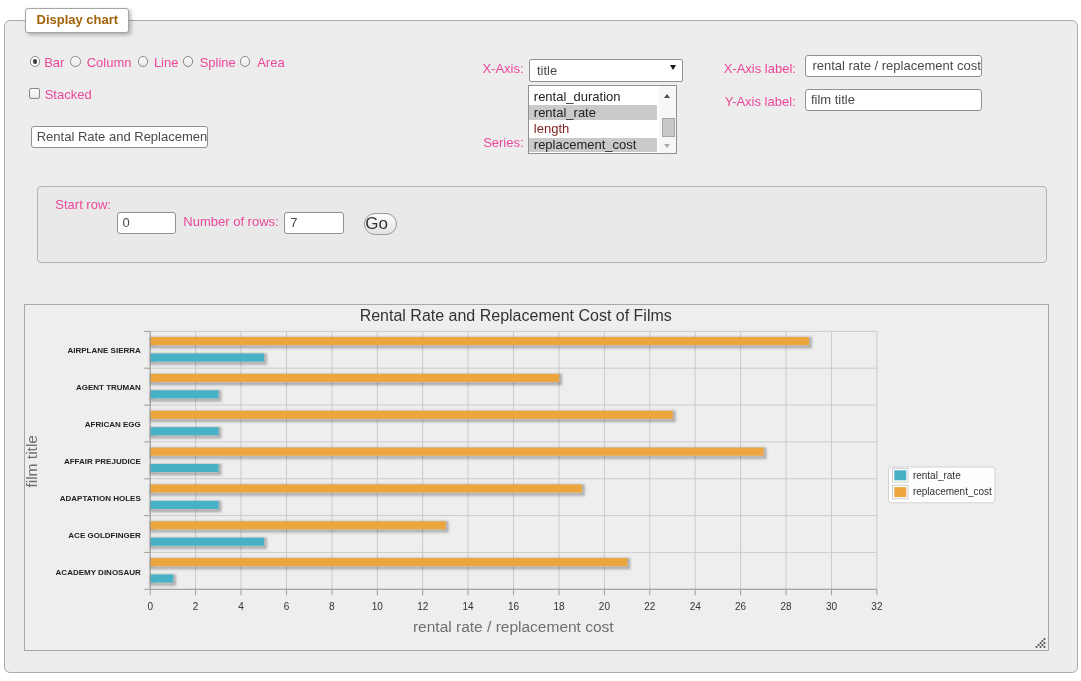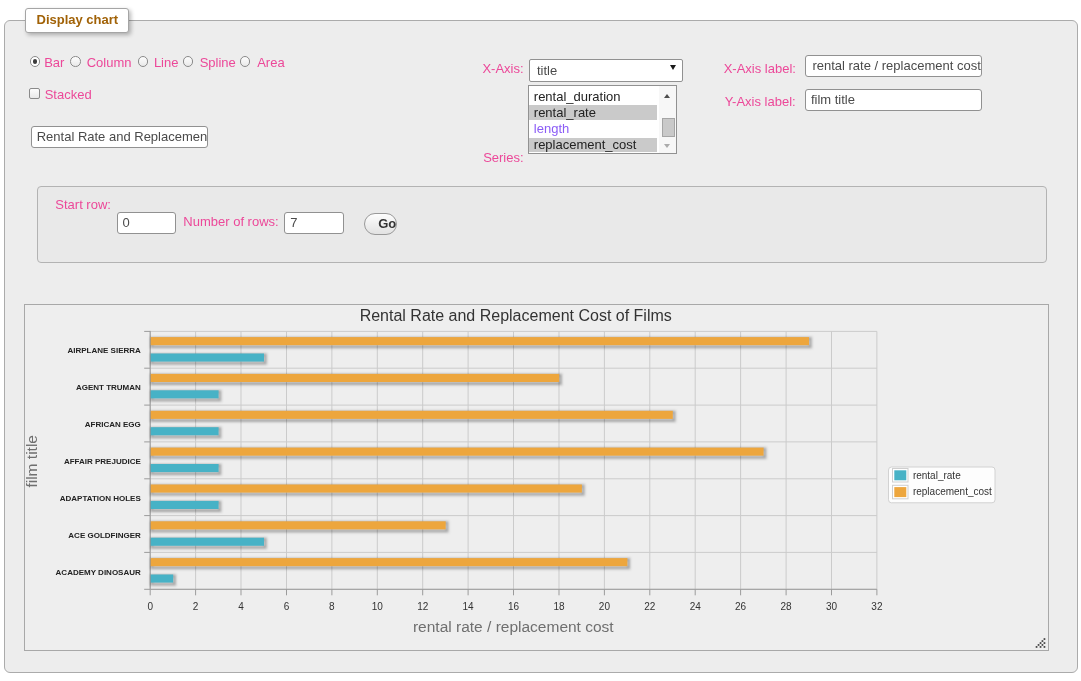--- a/index.html
+++ b/index.html
@@ -29,45 +29,45 @@
 
 <div class="abs" style="left:28.6px;top:88.2px;width:11px;height:11px;border:1px solid #8a8a8a;border-radius:2px;background:linear-gradient(#fdfdfd,#e9e9e9);"></div>
 <div class="lbl" style="left:44.7px;top:88.4px;">Stacked</div>
 
 <div class="inp" style="left:30.7px;top:125.7px;width:177px;height:22.4px;">Rental Rate and Replacement Cost of Films</div>
 
 <div class="lbl" style="left:478.6px;top:61.9px;width:45px;text-align:right;">X-Axis:</div>
 <div class="inp" style="left:528.9px;top:59px;width:153.7px;height:23px;border-radius:2px;line-height:21px;padding-left:7px;">title</div>
 <div class="abs" style="left:670px;top:65.4px;width:0;height:0;border-left:3.4px solid transparent;border-right:3.4px solid transparent;border-top:5.7px solid #1a1a1a;"></div>
 
-<div class="lbl" style="left:478.6px;top:151px;width:45px;text-align:right;">Series:</div>
+<div class="lbl" style="left:478.6px;top:136px;width:45px;text-align:right;">Series:</div>
 <div class="abs" style="left:527.9px;top:84.8px;width:149.3px;height:68.8px;background:#fff;border:1px solid #919191;"></div>
 <div class="abs" style="left:528.9px;top:105.4px;width:127.8px;height:14.6px;background:#cacaca;"></div>
 <div class="abs" style="left:528.9px;top:137.6px;width:127.8px;height:14.6px;background:#cacaca;"></div>
 <div class="lbl" style="left:533.8px;top:90px;color:#222;text-align:right;">rental_duration</div>
 <div class="lbl" style="left:533.8px;top:106.1px;color:#222;">rental_rate</div>
-<div class="lbl" style="left:533.8px;top:122.2px;color:#8b5cf6;">length</div>
+<div class="lbl" style="left:533.8px;top:122.2px;color:#7f1d1d;">length</div>
 <div class="lbl" style="left:533.8px;top:138.3px;color:#222;">replacement_cost</div>
 
 <div class="abs" style="left:659.1px;top:85.8px;width:17.1px;height:66.8px;background:#f7f7f7;"></div>
 <div class="abs" style="left:664.4px;top:94.3px;width:0;height:0;border-left:3.6px solid transparent;border-right:3.6px solid transparent;border-bottom:4.4px solid #4e4e4e;"></div>
 <div class="abs" style="left:662.3px;top:118.4px;width:12.6px;height:18.4px;background:#c9c9c9;border:1px solid #a5a5a5;"></div>
 <div class="abs" style="left:664.4px;top:143.7px;width:0;height:0;border-left:3.6px solid transparent;border-right:3.6px solid transparent;border-top:4.4px solid #ababab;"></div>
 
 <div class="lbl" style="left:723.7px;top:61.9px;width:72px;text-align:right;">X-Axis label:</div>
 <div class="inp" style="left:804.9px;top:54.7px;width:177px;height:22.5px;padding-left:6.5px;">rental rate / replacement cost</div>
 <div class="lbl" style="left:723.7px;top:95.2px;width:72px;text-align:right;">Y-Axis label:</div>
 <div class="inp" style="left:804.9px;top:88.9px;width:177px;height:22.5px;">film title</div>
 
 <div class="abs" style="left:36.5px;top:186px;width:1010.4px;height:76.6px;background:#e9e9e9;border:1px solid #b3b3b3;border-radius:4px;"></div>
 <div class="lbl" style="left:55.3px;top:198px;">Start row:</div>
 <div class="inp" style="left:116.6px;top:211.6px;width:59.5px;height:22.7px;">0</div>
 <div class="lbl" style="left:183.3px;top:215.4px;">Number of rows:</div>
 <div class="inp" style="left:284.3px;top:211.6px;width:59.5px;height:22.7px;">7</div>
-<div class="abs" style="left:364.3px;top:212.9px;width:33px;height:22.1px;border:1px solid #999;border-radius:11px;background:linear-gradient(#fdfdfd,#e2e2e2);font-size:13px;font-weight:bold;color:#333;text-align:right;line-height:20.5px;">Go</div>
+<div class="abs" style="left:364.3px;top:212.9px;width:33px;height:22.1px;border:1px solid #999;border-radius:11px;background:linear-gradient(#fdfdfd,#e2e2e2);font-size:17px;font-weight:normal;color:#333;text-align:left;line-height:20.5px;">Go</div>
 
 <div class="abs" style="left:23.7px;top:303.8px;width:1025px;height:347.2px;border:1px solid #a8a8a8;background:#eeeeee;"></div>
 
 <svg width="1081" height="681" viewBox="0 0 1081 681" style="position:absolute;left:0;top:0;font-family:'Liberation Sans',sans-serif">
 <defs>
         <filter id="bsh" x="-20%" y="-150%" width="140%" height="400%">
           <feGaussianBlur stdDeviation="1.15"></feGaussianBlur>
         </filter>
       </defs>
 <line x1="150.2" y1="331.4" x2="150.2" y2="589.3" stroke="#cbcbcb" stroke-width="1"></line>

